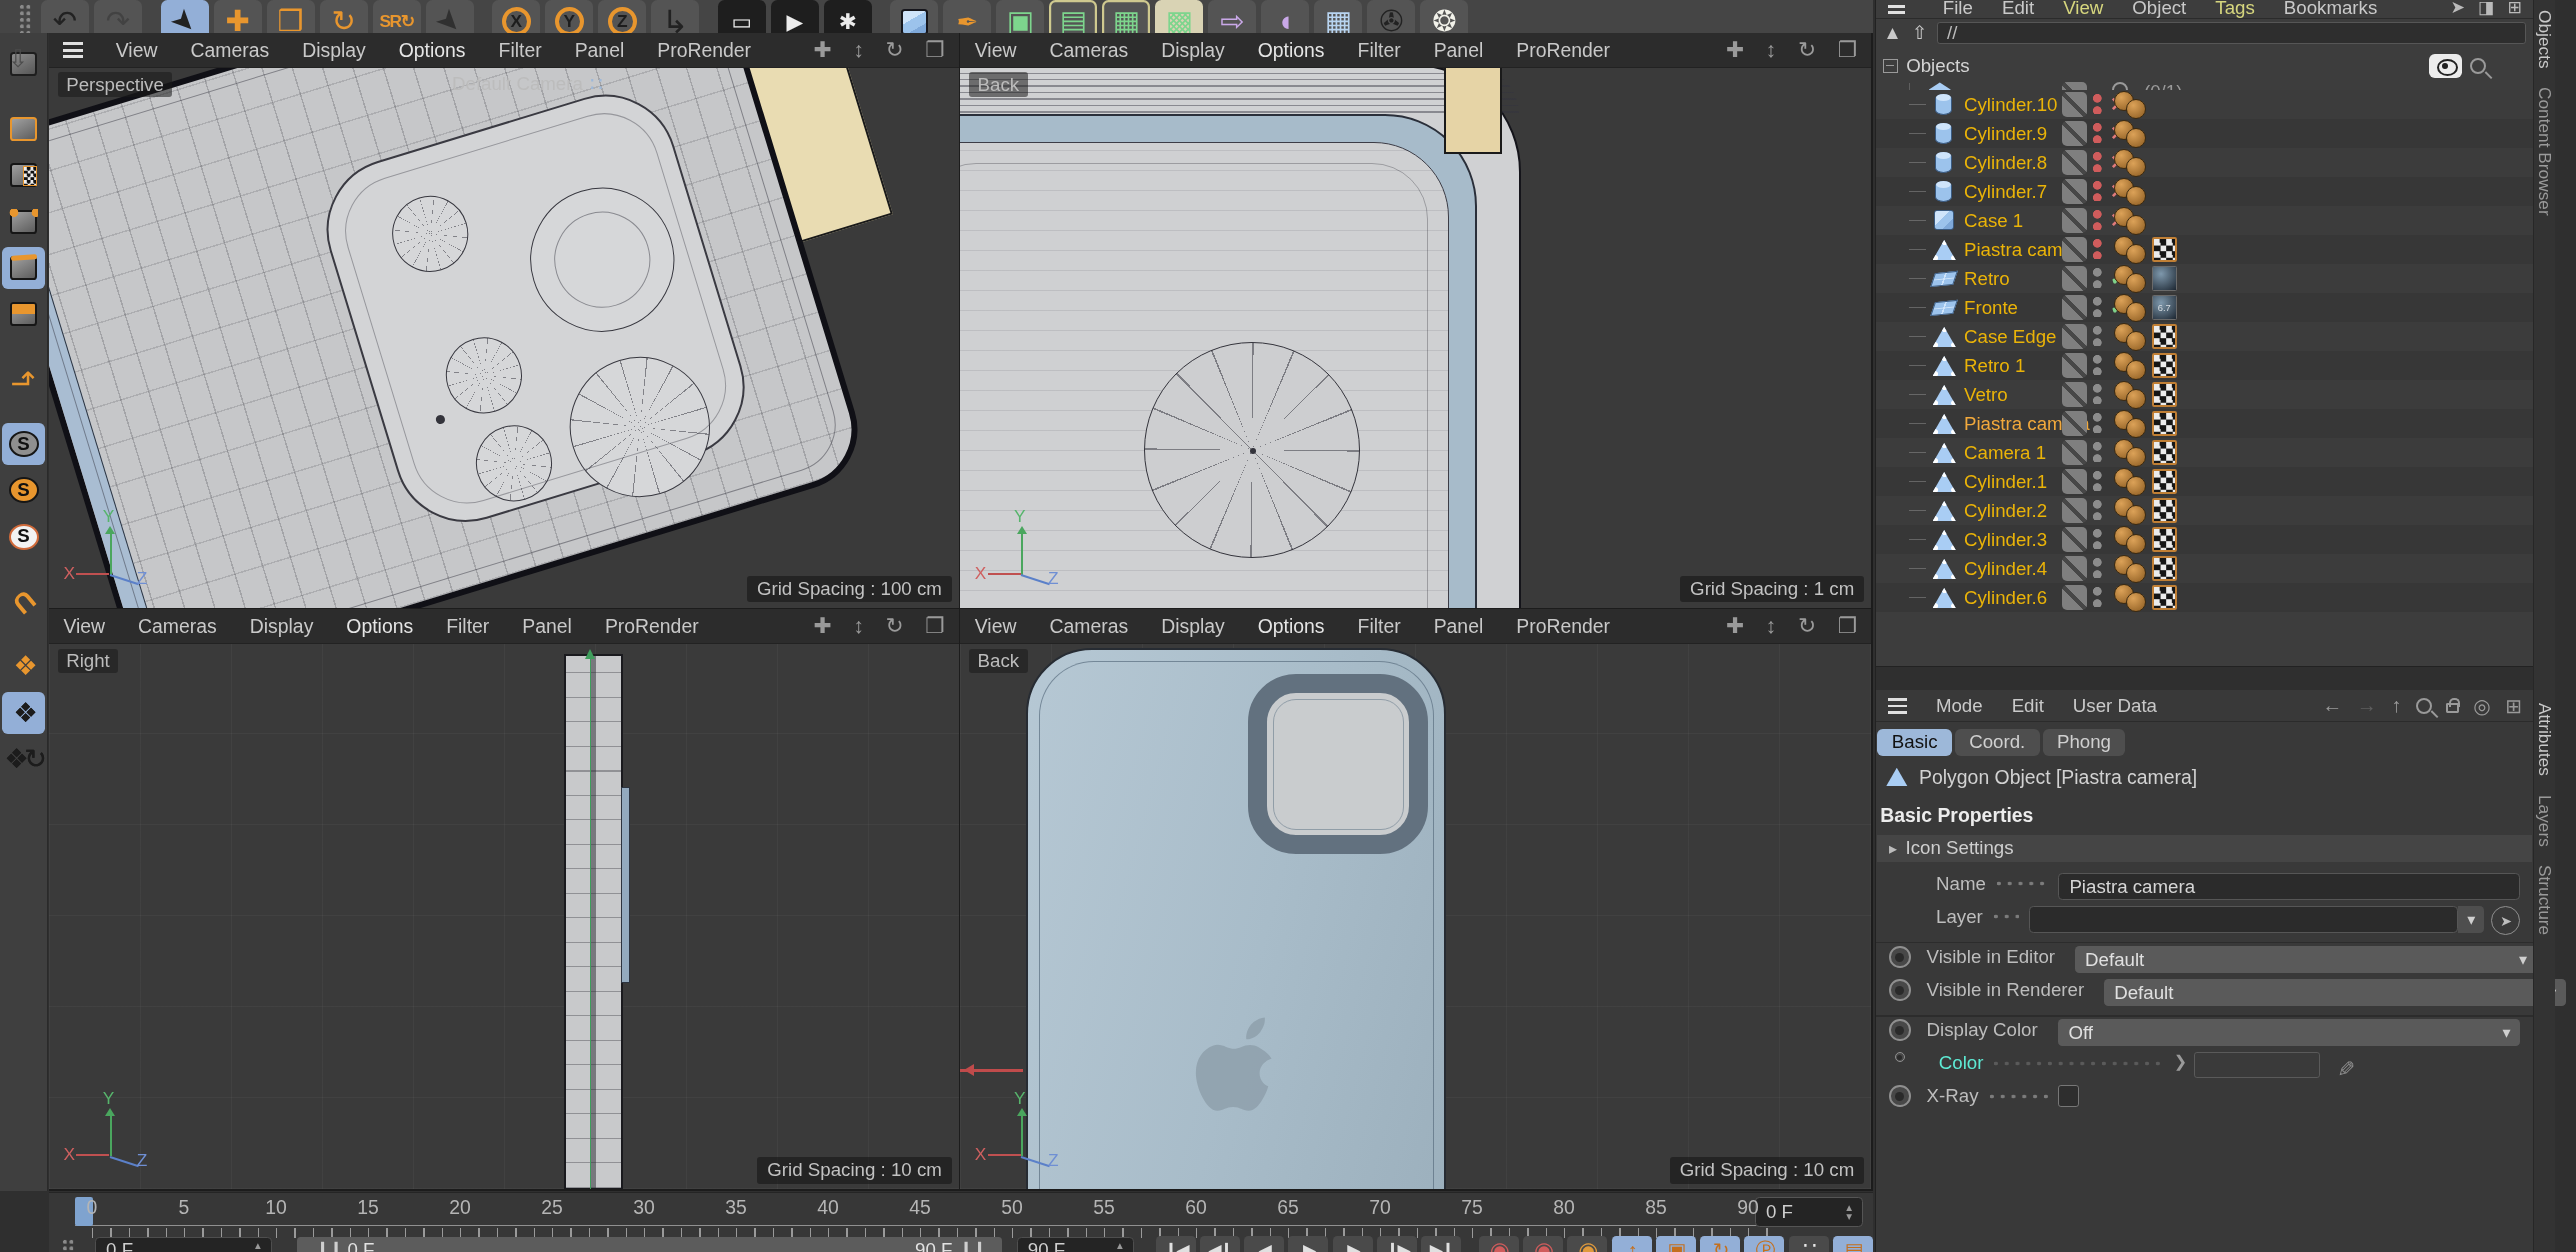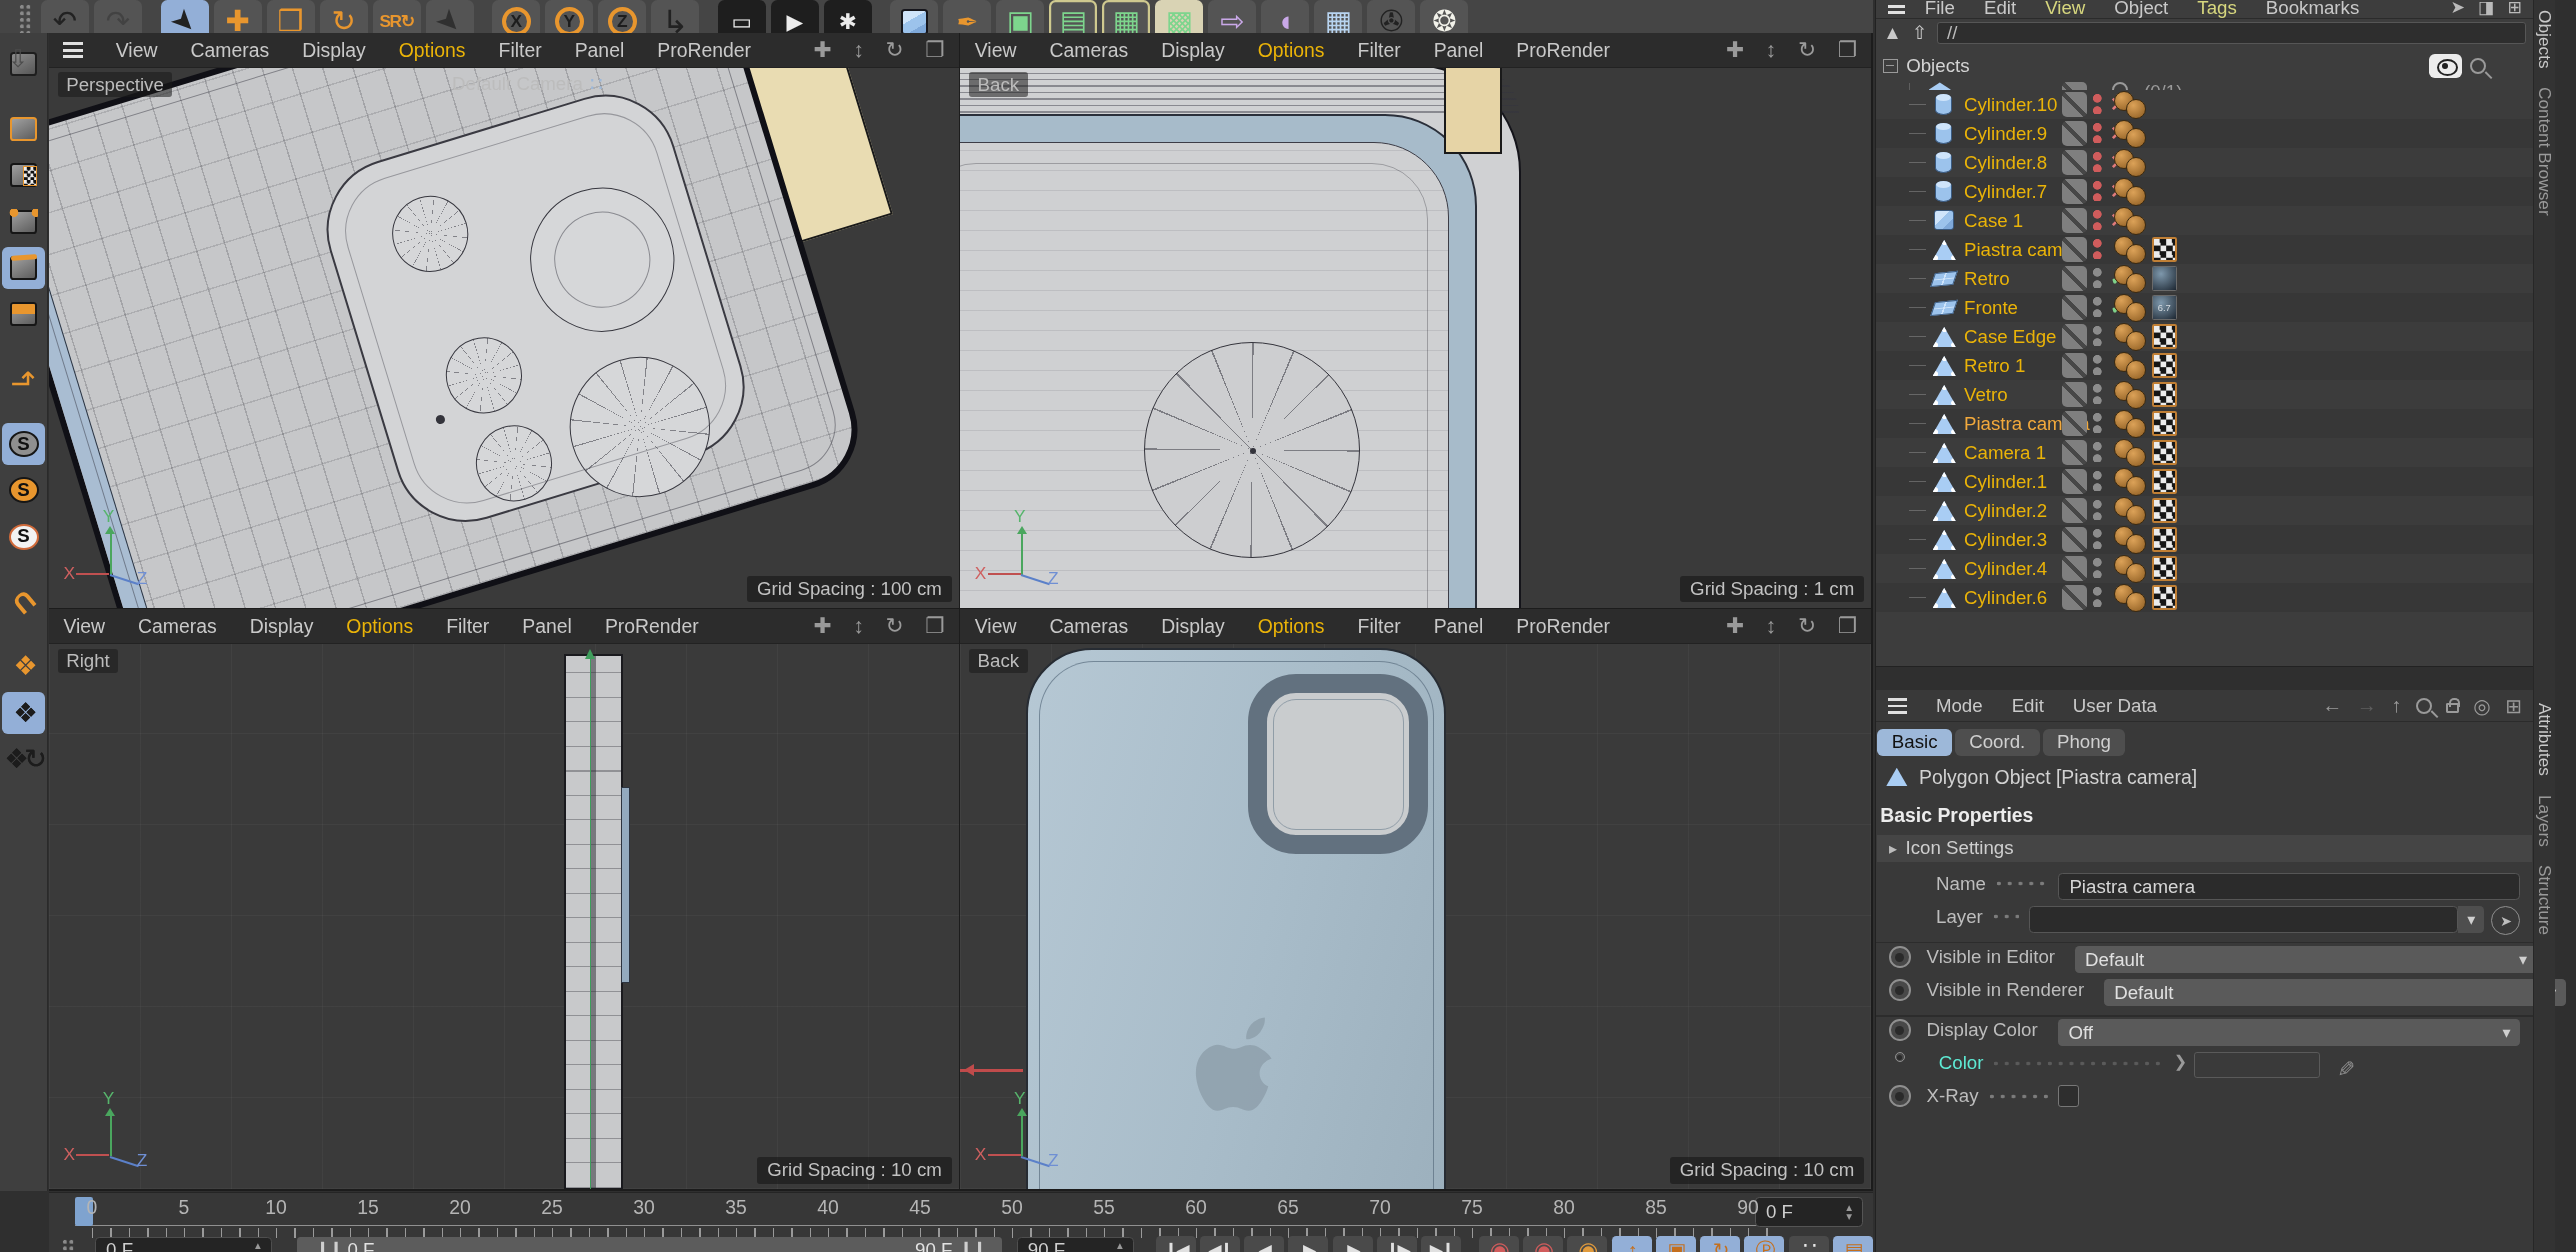--- a/index.html
+++ b/index.html
@@ -69,21 +69,21 @@
   .lt-grid .g{color:#e8962e;font-size:27px;letter-spacing:-4.3px;}
   .lt-grid.dark .g{color:#1c1c1c;}
   .lt-grid.dark .g{text-shadow:0 0 0 #1c1c1c;}
 
   
   #vps{position:absolute;left:49px;top:33px;width:1824px;height:1158px;background:#1c1c1c;
        display:grid;grid-template-columns:910px 911px;grid-template-rows:575px 580px;gap:1.4px;}
   .vp{position:relative;background:#3a3a3a;display:flex;flex-direction:column;overflow:hidden;}
   .vpbar{flex:none;height:35px;background:#2c2c2c;display:flex;align-items:center;
          padding:0 14.4px;gap:33px;font-size:19.4px;color:#c9c9c9;border-bottom:0.7px solid #222;}
-  .vpbar .mi.hl{color:#eab308;}
+  .vpbar .mi.hl{color:#e5e5e5;}
   .burger{width:19.4px;height:16px;flex:none;
           background:repeating-linear-gradient(0deg,#e0e0e0 0 2.9px,transparent 2.9px 6.5px);}
   .vpctrl{margin-left:auto;display:flex;gap:21.6px;color:#9a9a9a;}
   .vpctrl .g{font-size:21.6px;}
   .vpcanvas{position:relative;flex:1;background:#3a3a3a;overflow:hidden;}
   .vplabel{position:absolute;left:8.6px;top:4.3px;z-index:9;background:rgba(25,25,25,.55);
            padding:1.4px 8.6px;border-radius:2.9px;color:#bcbcbc;}
   .vpcam{position:absolute;left:403px;top:4.3px;z-index:9;color:#bcbcbc;display:flex;gap:7.2px;align-items:center;}
   .vpcam .g{color:#9db8d9;font-size:20px;}
   .gridchip{position:absolute;right:7.2px;bottom:5.8px;z-index:9;background:rgba(22,22,22,.6);
@@ -198,21 +198,21 @@
   
   #rpanel{position:absolute;left:1875px;top:0;width:680px;height:1253px;background:#3d3d3d;border-left:1.4px solid #222;}
   #tabcol{position:absolute;right:0;top:0;width:21.6px;height:1253px;background:#333;border-left:1.4px solid #272727;
           display:flex;flex-direction:column;}
   .vtabs{display:flex;flex-direction:column;gap:18.7px;padding-top:10px;align-items:center;}
   .vtabs.bottom{position:absolute;top:693px;left:0;right:0;}
   .vtab{writing-mode:vertical-rl;color:#9a9a9a;font-size:17.3px;white-space:nowrap;}
   .vtab.on{color:#c9c9c9;}
 
   #om-menu{position:absolute;left:0;top:0;right:21.6px;height:19.4px;overflow:hidden;background:#3d3d3d;
-           border-bottom:0.7px solid #2b2b2b;display:flex;align-items:flex-start;gap:20px;padding:0 11.5px;}
+           border-bottom:0.7px solid #2b2b2b;display:flex;align-items:flex-start;gap:38px;padding:0 11.5px;}
   #om-menu .mi{font-size:18.7px;line-height:26px;margin-top:-5px;color:#c9c9c9;}
   #om-menu .mi.hl{color:#d6d67e;}
   #om-menu .burger{margin-top:1.4px;width:17.3px;height:13px;}
   .om-right-icons{margin-left:auto;display:flex;gap:13px;margin-top:-2.9px;color:#bbb;font-size:17.3px;}
 
   #om-header{position:absolute;left:0;top:20px;right:21.6px;height:26px;display:flex;align-items:center;gap:10px;padding:0 7.2px;}
   .upbtn{font-size:18.7px;color:#c9c9c9;}
   .crumb{flex:1;height:21.6px;background:#2e2e2e;border:0.7px solid #565656;border-radius:2.9px;
          display:flex;align-items:center;padding:0 8.6px;color:#bbb;}
 

